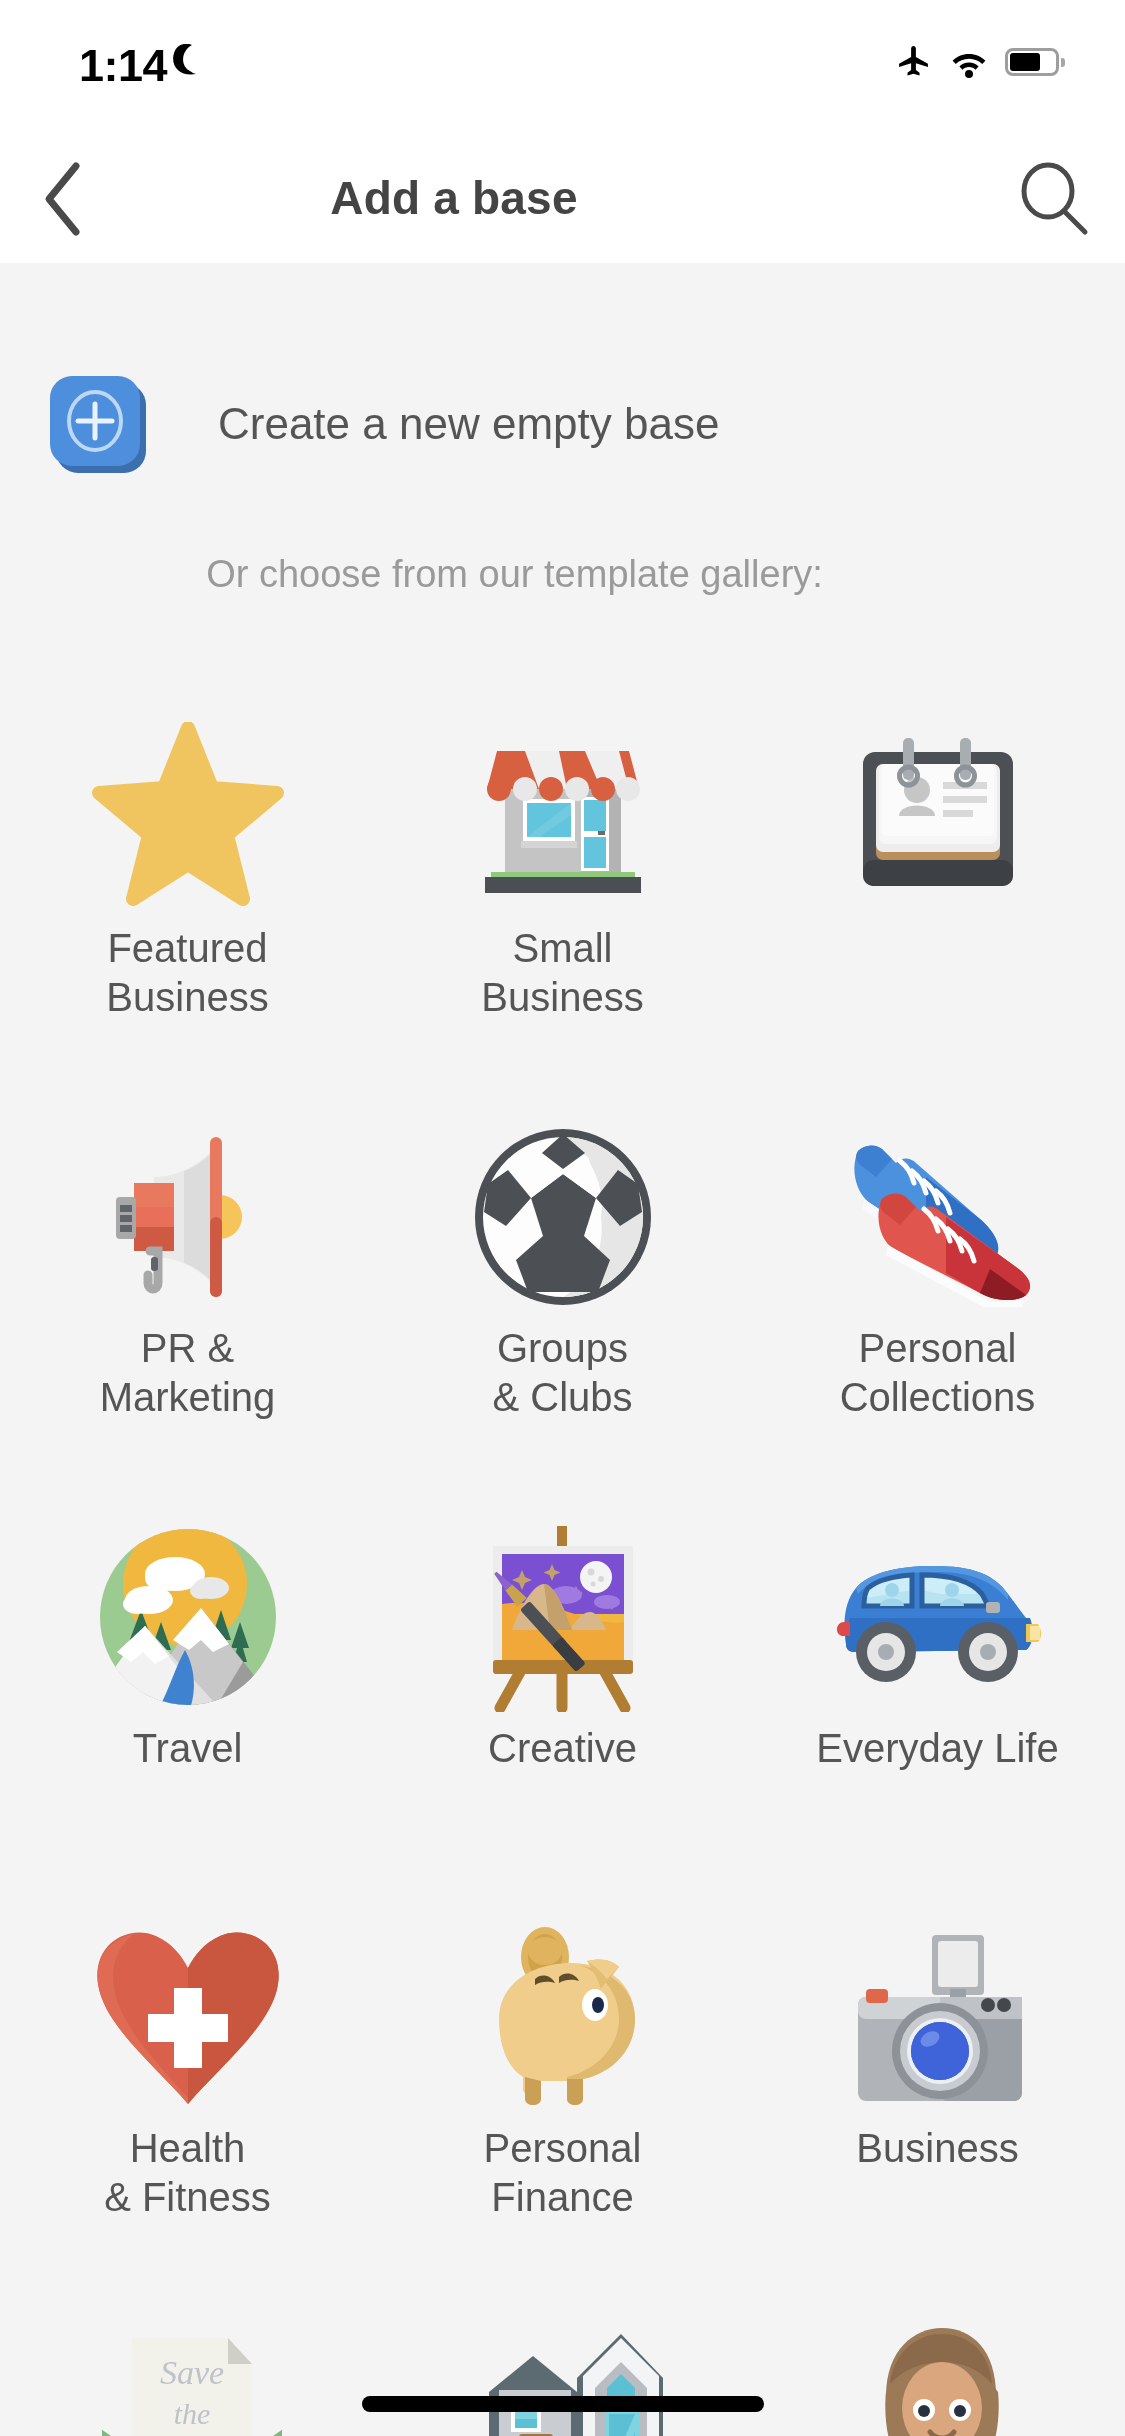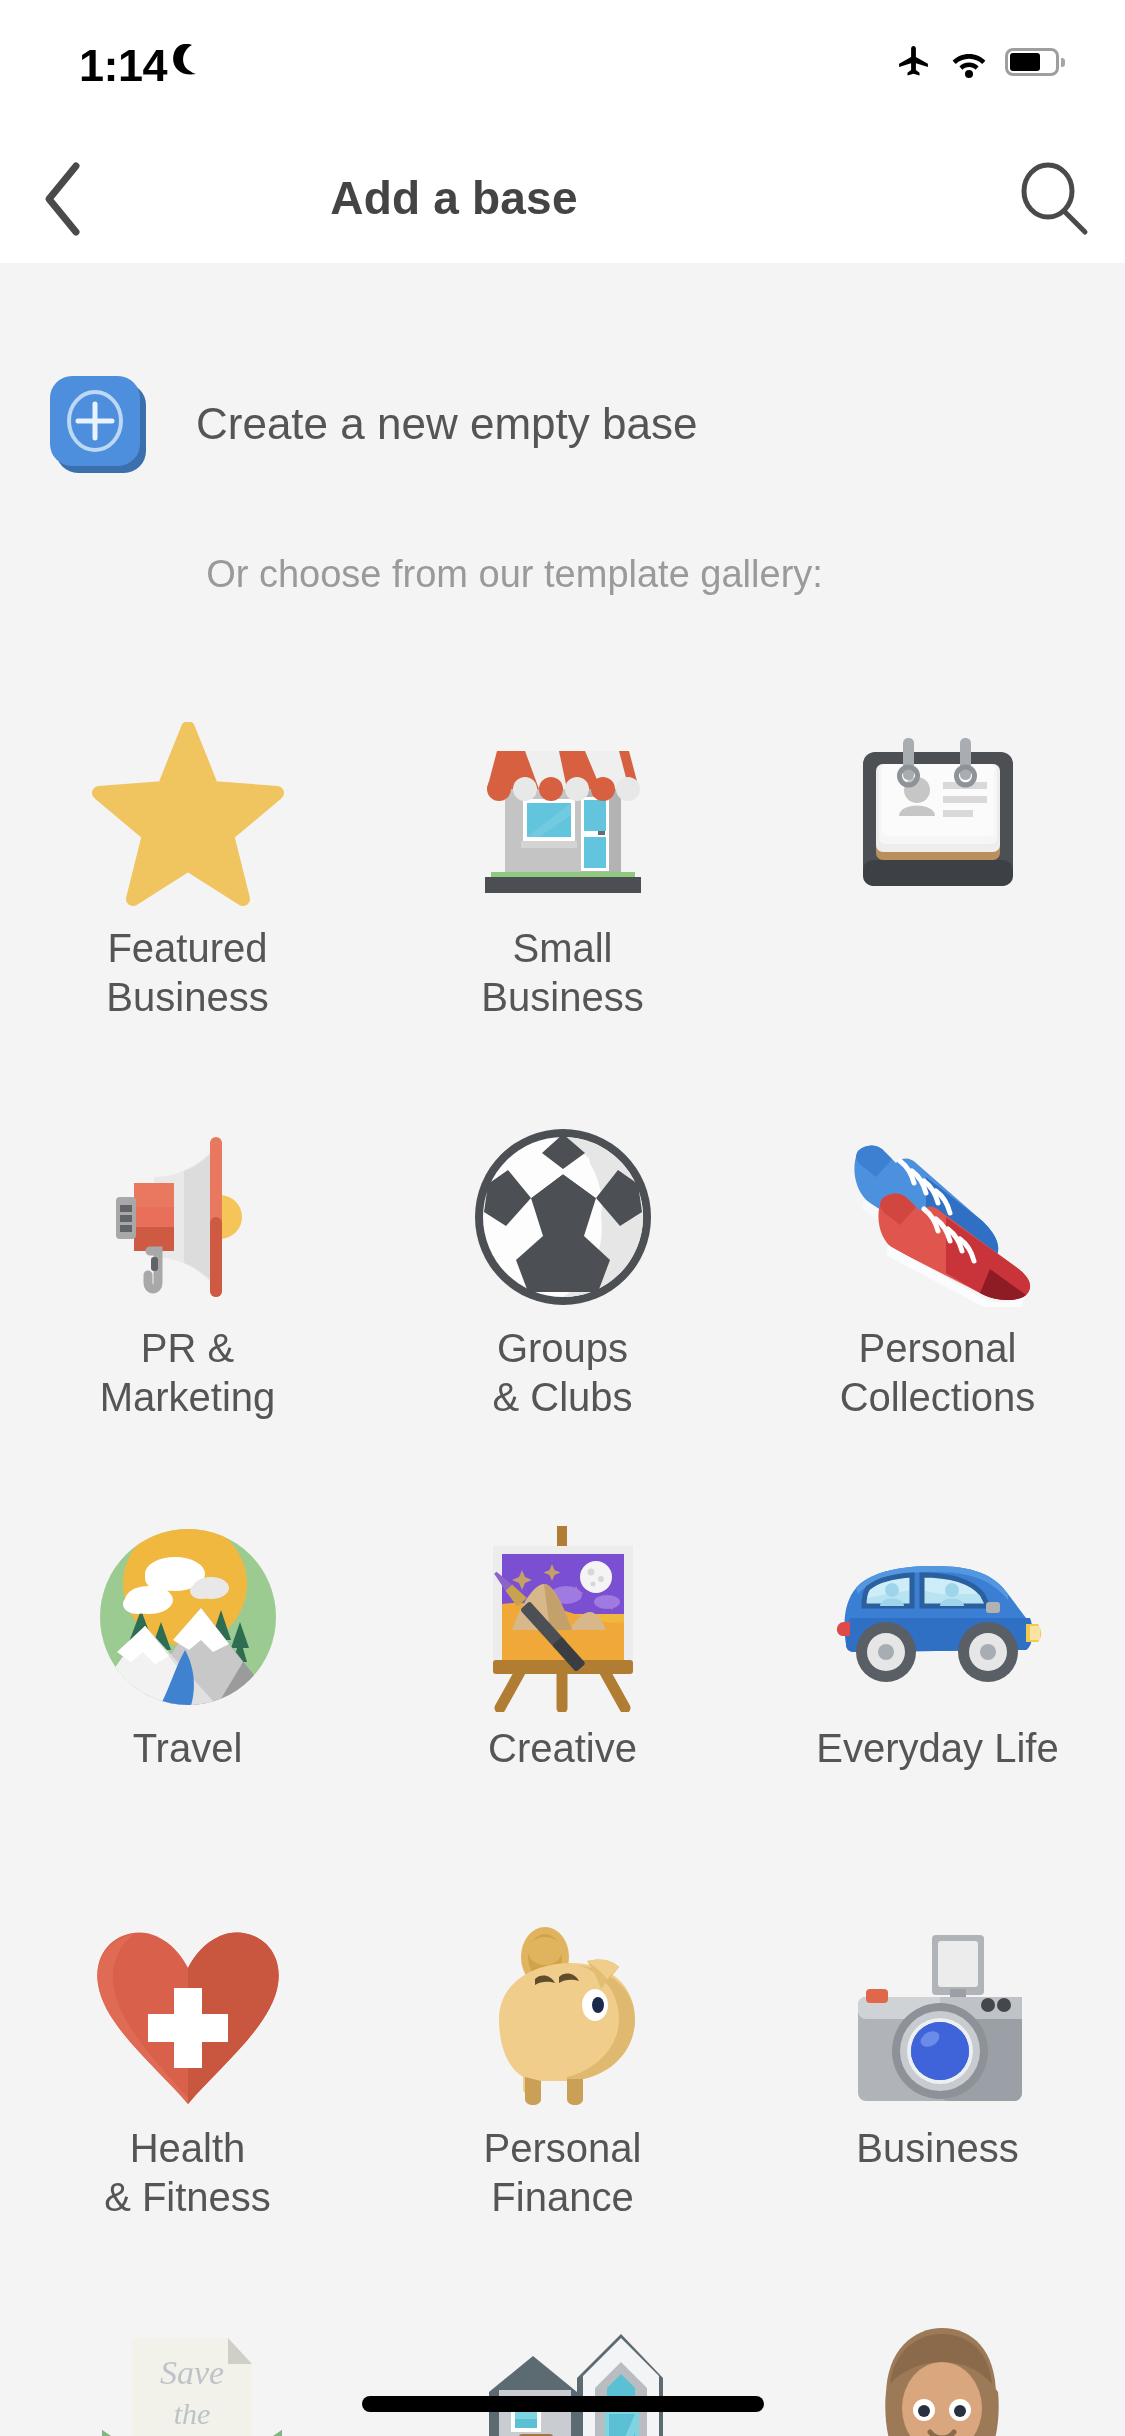--- a/index.html
+++ b/index.html
@@ -81,21 +81,21 @@
   .create-icon-shadow {
     position: absolute; left: 6px; top: 7px; width: 90px; height: 90px;
     background: #3b6fae; border-radius: 22px;
   }
   .create-icon {
     position: absolute; left: 0; top: 0; width: 90px; height: 90px;
     background: #4d8fdc; border-radius: 22px;
     display: flex; align-items: center; justify-content: center;
   }
   .create-label {
-    margin-left: 50px; font-size: 44px; color: #555;
+    margin-left: 72px; font-size: 44px; color: #555;
   }
 
   
   .gallery-heading {
     position: absolute; left: 0; top: 290px; width: 1029px;
     text-align: center; font-size: 38px; color: #9a9a9a;
   }
 
   
   .grid {

